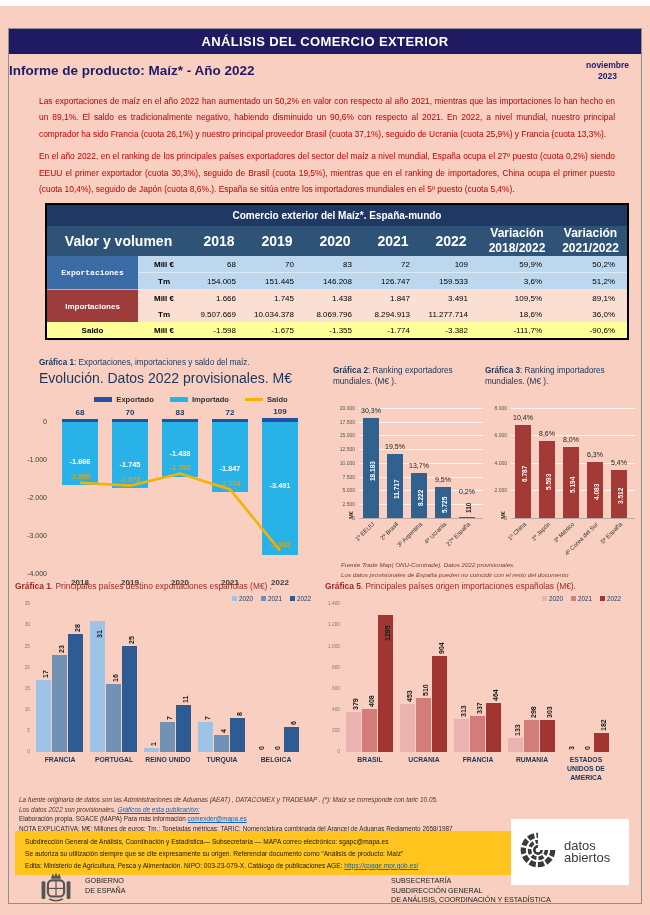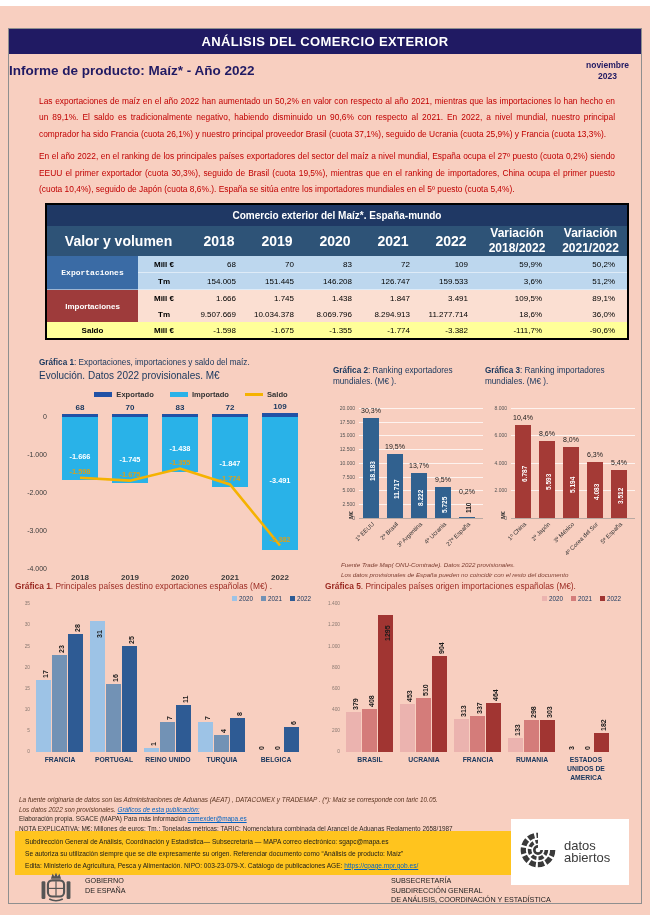--- a/index.html
+++ b/index.html
@@ -27,21 +27,21 @@
   .bg-sal .unit,.bg-sal .val{background:#FFFF99;}
   .unit{font-weight:bold;text-align:center;color:#000;}
   .val{text-align:right;padding-right:12px;color:#000;}
   
   .charts-row1{position:absolute;top:328px;left:6px;width:622px;display:flex;}
   .charts-row2{position:absolute;top:552px;left:6px;width:624px;display:flex;}
   .g-title{font-size:8.2px;color:#17365D;line-height:1.4;}
   .g-title-red{font-size:8.4px;color:#9C2B23;line-height:1.35;}
   .g1-block{width:318px;}
   .g1-block .g-title,.g1-block .g-sub{margin-left:24px;}
-  .g-sub{font-size:10px;color:#17365D;margin-top:2px;}
+  .g-sub{font-size:14px;color:#17365D;margin-top:2px;}
   #g1-legend{display:flex;justify-content:center;gap:16px;font-size:7.6px;font-weight:bold;color:#333;margin:9px 0 2px 34px;}
   .lg-item{display:flex;align-items:center;gap:4px;}
   .sw{display:inline-block;width:18px;height:5px;}
   #g1-plot{position:relative;height:186px;margin-top:4px;}
   .y-lab{position:absolute;width:32px;text-align:right;font-size:7px;color:#3a3a3a;left:0;}
   .g1-bars{position:absolute;left:40px;top:0;width:250px;height:186px;}
   .g1-cap,.g1-imp{position:absolute;}
   .g1-toplab{position:absolute;width:50px;text-align:center;font-size:8px;font-weight:bold;color:#17365D;}
   .g1-whitelab{position:absolute;width:36px;text-align:center;font-size:7.4px;font-weight:bold;color:#fff;z-index:3;}
   .g1-saldolab{position:absolute;width:36px;text-align:center;font-size:7.4px;font-weight:bold;color:#D9A11C;z-index:3;}

